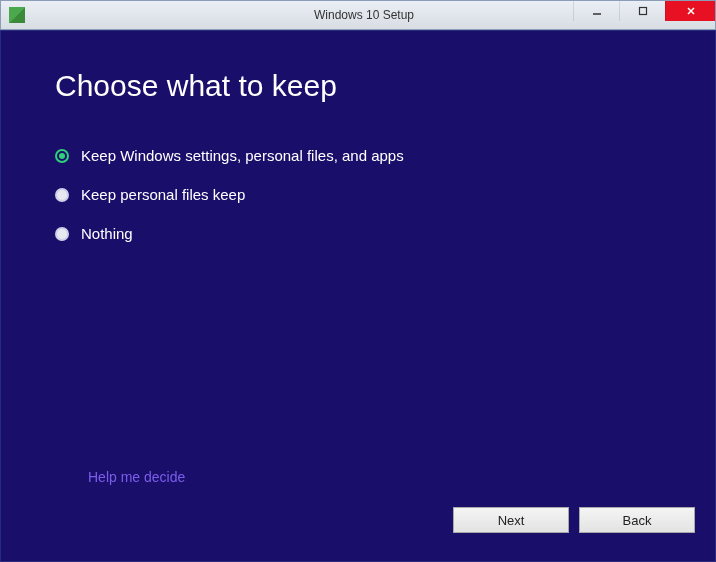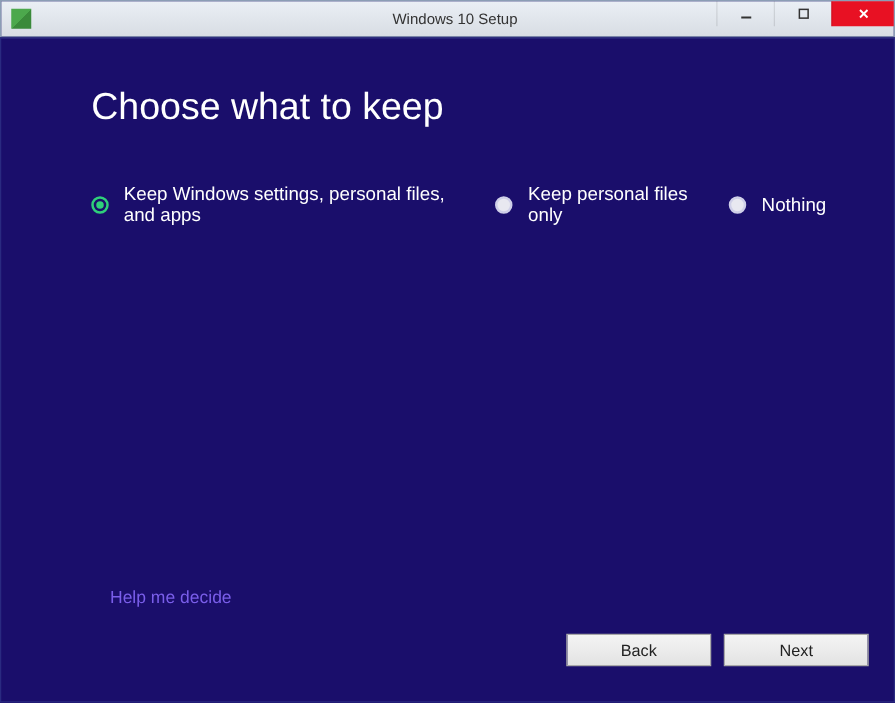--- a/index.html
+++ b/index.html
@@ -65,32 +65,32 @@
     .content {
       position: absolute;
       top: 30px;
       left: 0;
       right: 0;
       bottom: 0;
       background: #1a0e6b;
       border: 1px solid #2a2a80;
     }
     .inner {
-      padding: 38px 54px 0 72px;
+      padding: 38px 54px 0 54px;
     }
     .heading {
       color: #ffffff;
       font-size: 30px;
       font-weight: 300;
       margin-bottom: 44px;
     }
     .options {
       display: flex;
-      flex-direction: row;
-      gap: 32px;
+      flex-direction: column;
+      gap: 22px;
     }
     .option-row {
       display: flex;
       align-items: center;
       gap: 12px;
       cursor: pointer;
     }
     .radio {
       width: 14px;
       height: 14px;
@@ -180,28 +180,28 @@
   <div class="inner">
     <h1 class="heading">Choose what to keep</h1>
 
     <div class="options">
       <div class="option-row">
         <span class="radio selected"></span>
         <span class="option-label">Keep Windows settings, personal files, and apps</span>
       </div>
       <div class="option-row">
         <span class="radio unselected"></span>
-        <span class="option-label">Keep personal files only</span>
+        <span class="option-label">Keep personal files keep</span>
       </div>
       <div class="option-row">
         <span class="radio unselected"></span>
         <span class="option-label">Nothing</span>
       </div>
     </div>
   </div>
 
   <div class="help-link">Help me decide</div>
 
   <div class="footer-buttons">
+    <div class="action-btn">Next</div>
     <div class="action-btn">Back</div>
-    <div class="action-btn">Next</div>
   </div>
 </div>
 
 </body></html>

